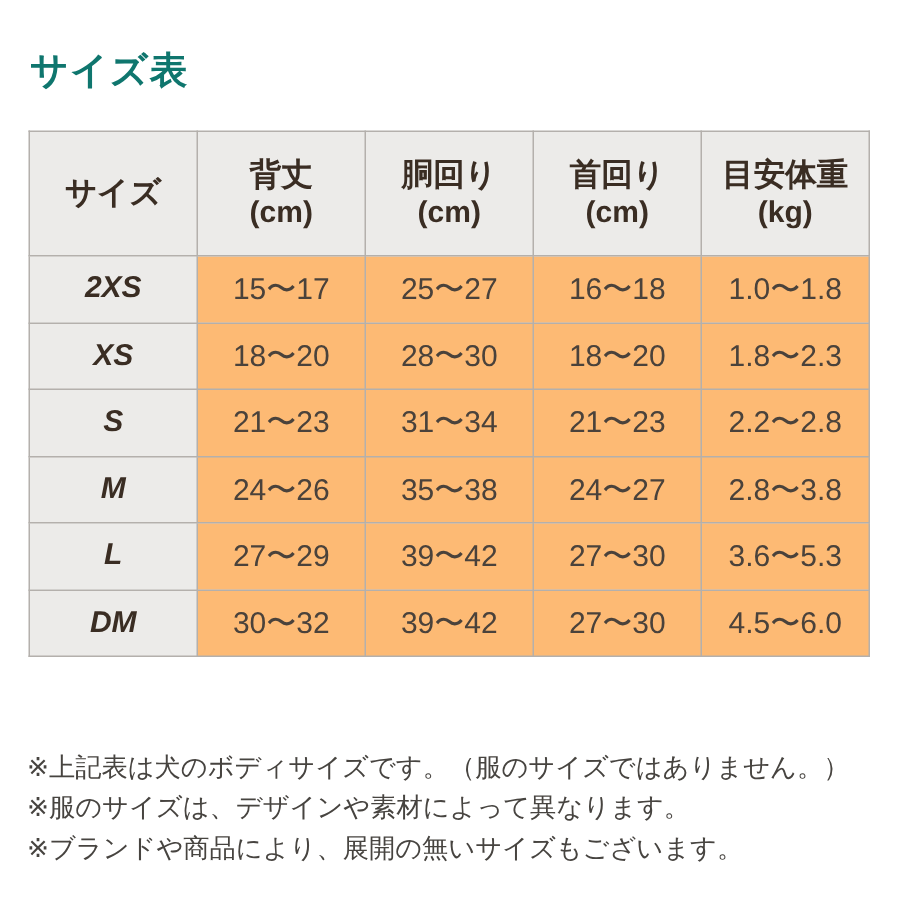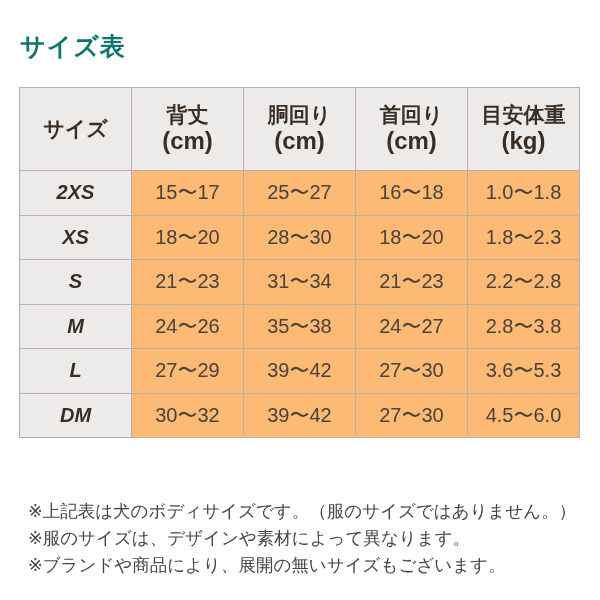--- a/index.html
+++ b/index.html
@@ -42,42 +42,42 @@
     height: 83px;
   }
   .size-table thead th {
     background: #ecebe9;
     color: #3a2d23;
     font-size: 21px;
     font-weight: bold;
     line-height: 1.2;
   }
   .size-table .col-unit {
-    font-size: 24px;
+    font-size: 20px;
     font-weight: bold;
   }
   .size-table tbody tr {
     height: 44.5px;
   }
   .size-table tbody th.size-cell {
     background: #ecebe9;
     color: #3a2d23;
     font-size: 20px;
     font-weight: bold;
     font-style: italic;
   }
   .size-table tbody td {
     background: #fdba74;
     color: #4a423b;
     font-size: 20px;
     font-weight: normal;
   }
   .notes {
     position: absolute;
-    left: 28px;
+    left: 18px;
     top: 498px;
     color: #474440;
     font-size: 17.5px;
     line-height: 27px;
     white-space: nowrap;
   }
 </style>
 </head>
 <body>
 

